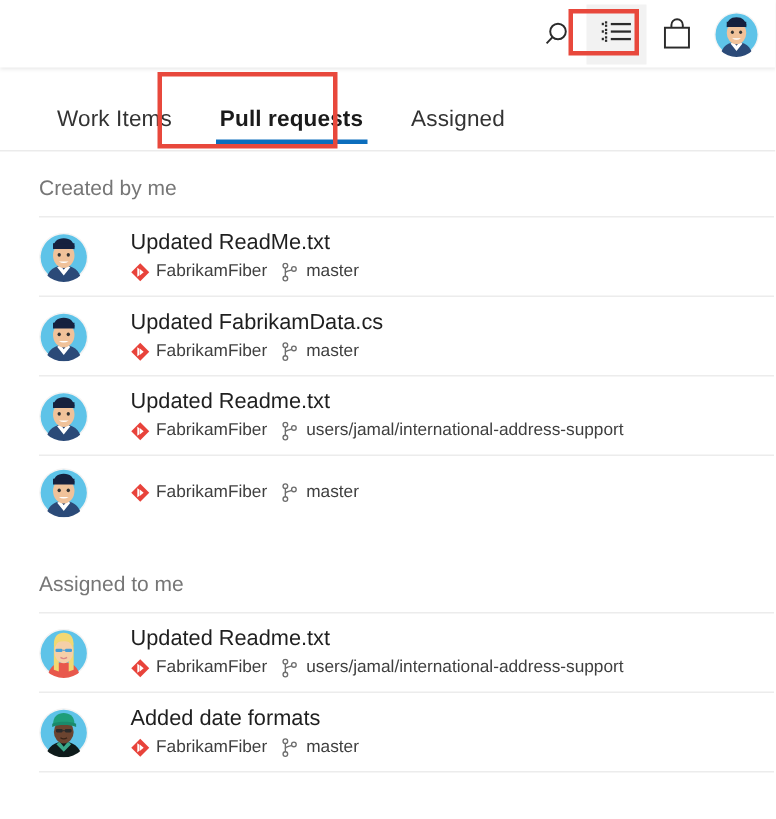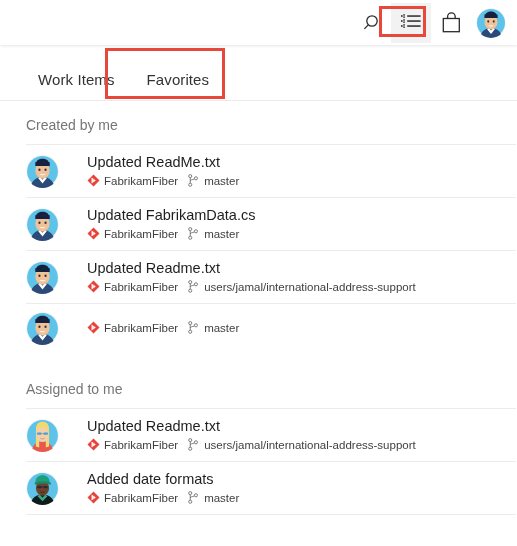--- a/index.html
+++ b/index.html
@@ -169,20 +169,21 @@
   .row-meta {
     display: flex;
     align-items: center;
     font-size: 11.5px;
     color: #4a4a4a;
     line-height: 15px;
     white-space: nowrap;
   }
   .meta-repo, .meta-branch {
     display: inline-flex;
+    align-items: center;
   }
   .meta-repo { margin-right: 9px; }
   .icon-repo {
     width: 13px;
     height: 13px;
     margin-right: 4px;
     flex: 0 0 13px;
     display: block;
   }
   .icon-branch {
@@ -249,21 +250,22 @@
           <path d="M24 35 Q30 39 36 35 Z" fill="#ffffff"></path>
         </svg>
       </span>
     </div>
 
     <div class="hdr-highlight"></div>
   </div>
 
   <div class="tabbar">
     <div class="tab">Work Items</div>
-    <div class="tab">Favorites</div>
+    <div class="tab selected">Pull requests</div>
+    <div class="tab">Assigned</div>
     <div class="tab-highlight"></div>
   </div>
 
   <div class="content">
 
     <div class="group-wrap">
       <div class="group-header-inner">Created by me</div>
 
       <div class="row">
         <span class="row-avatar">

